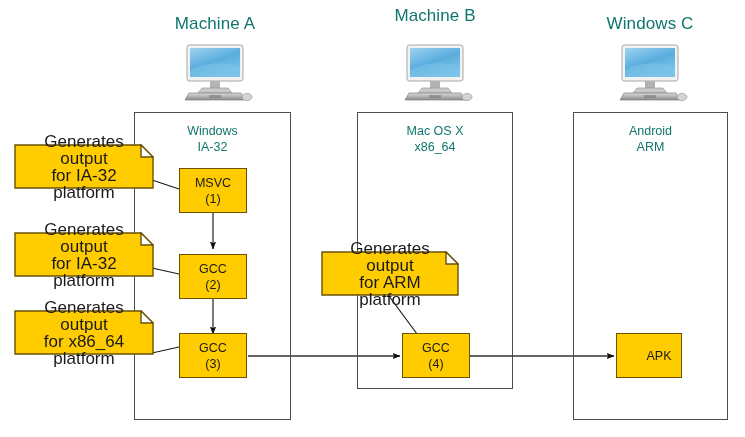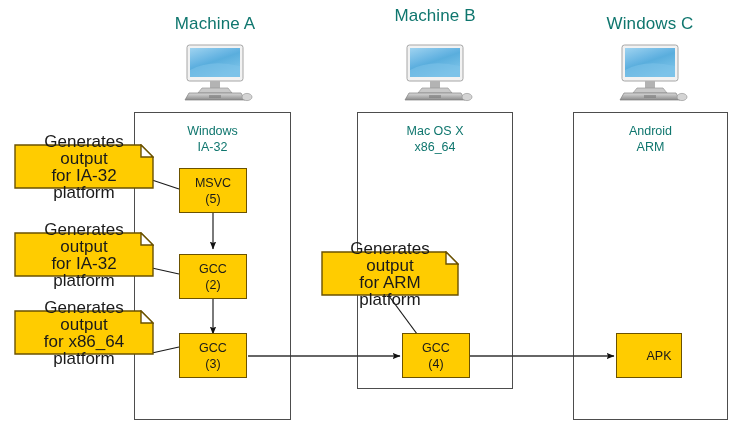--- a/index.html
+++ b/index.html
@@ -208,21 +208,21 @@
 
     <line x1="470" y1="356" x2="614" y2="356" stroke="#333333" stroke-width="1.4" marker-end="url(#arrowhead)"></line>
 
     <line x1="152" y1="180" x2="179" y2="189" stroke="#1a1a1a" stroke-width="1.2"></line>
     <line x1="152" y1="268" x2="179" y2="274" stroke="#1a1a1a" stroke-width="1.2"></line>
     <line x1="152" y1="353" x2="179" y2="347" stroke="#1a1a1a" stroke-width="1.2"></line>
     <line x1="389" y1="296" x2="420" y2="338" stroke="#1a1a1a" stroke-width="1.2"></line>
   </svg>
 
   <div class="node-box" style="left:179px; top:168px; width:68px; height:45px;">MSVC
-(5)</div>
+(1)</div>
 
   <div class="node-box" style="left:179px; top:254px; width:68px; height:45px;">GCC
 (2)</div>
 
   <div class="node-box" style="left:179px; top:333px; width:68px; height:45px;">GCC
 (3)</div>
 
   <div class="node-box" style="left:402px; top:333px; width:68px; height:45px;">GCC
 (4)</div>
 

